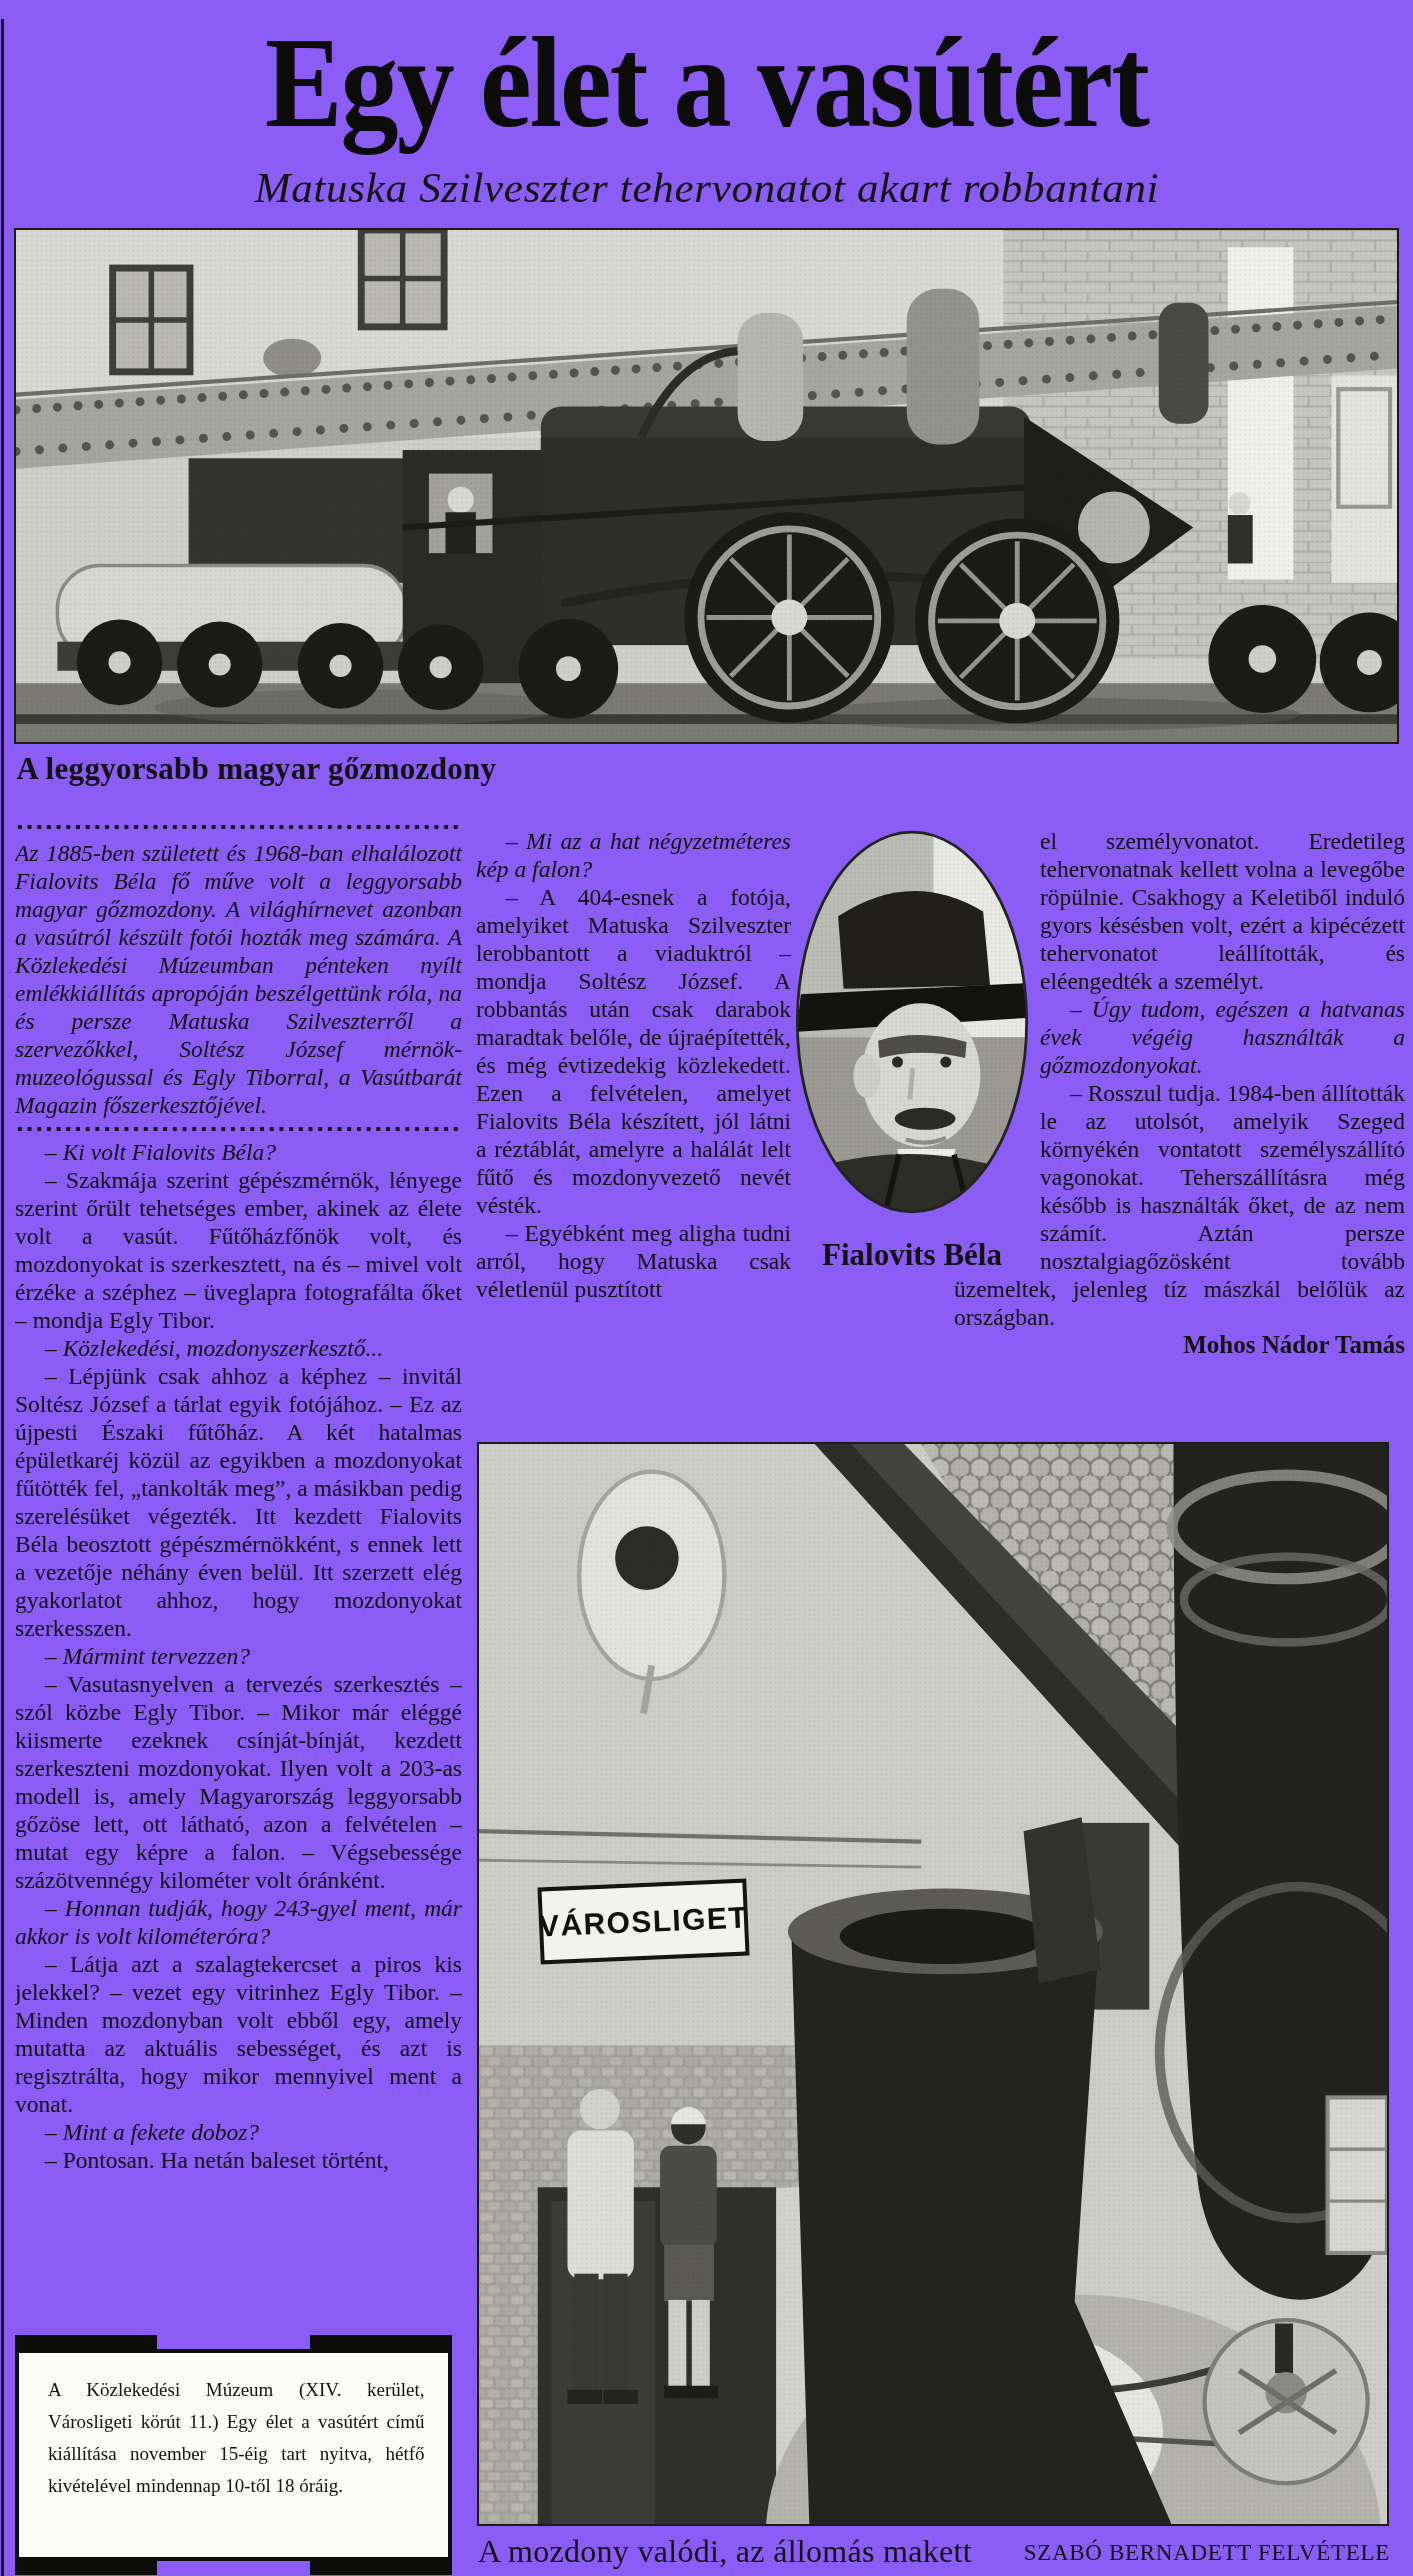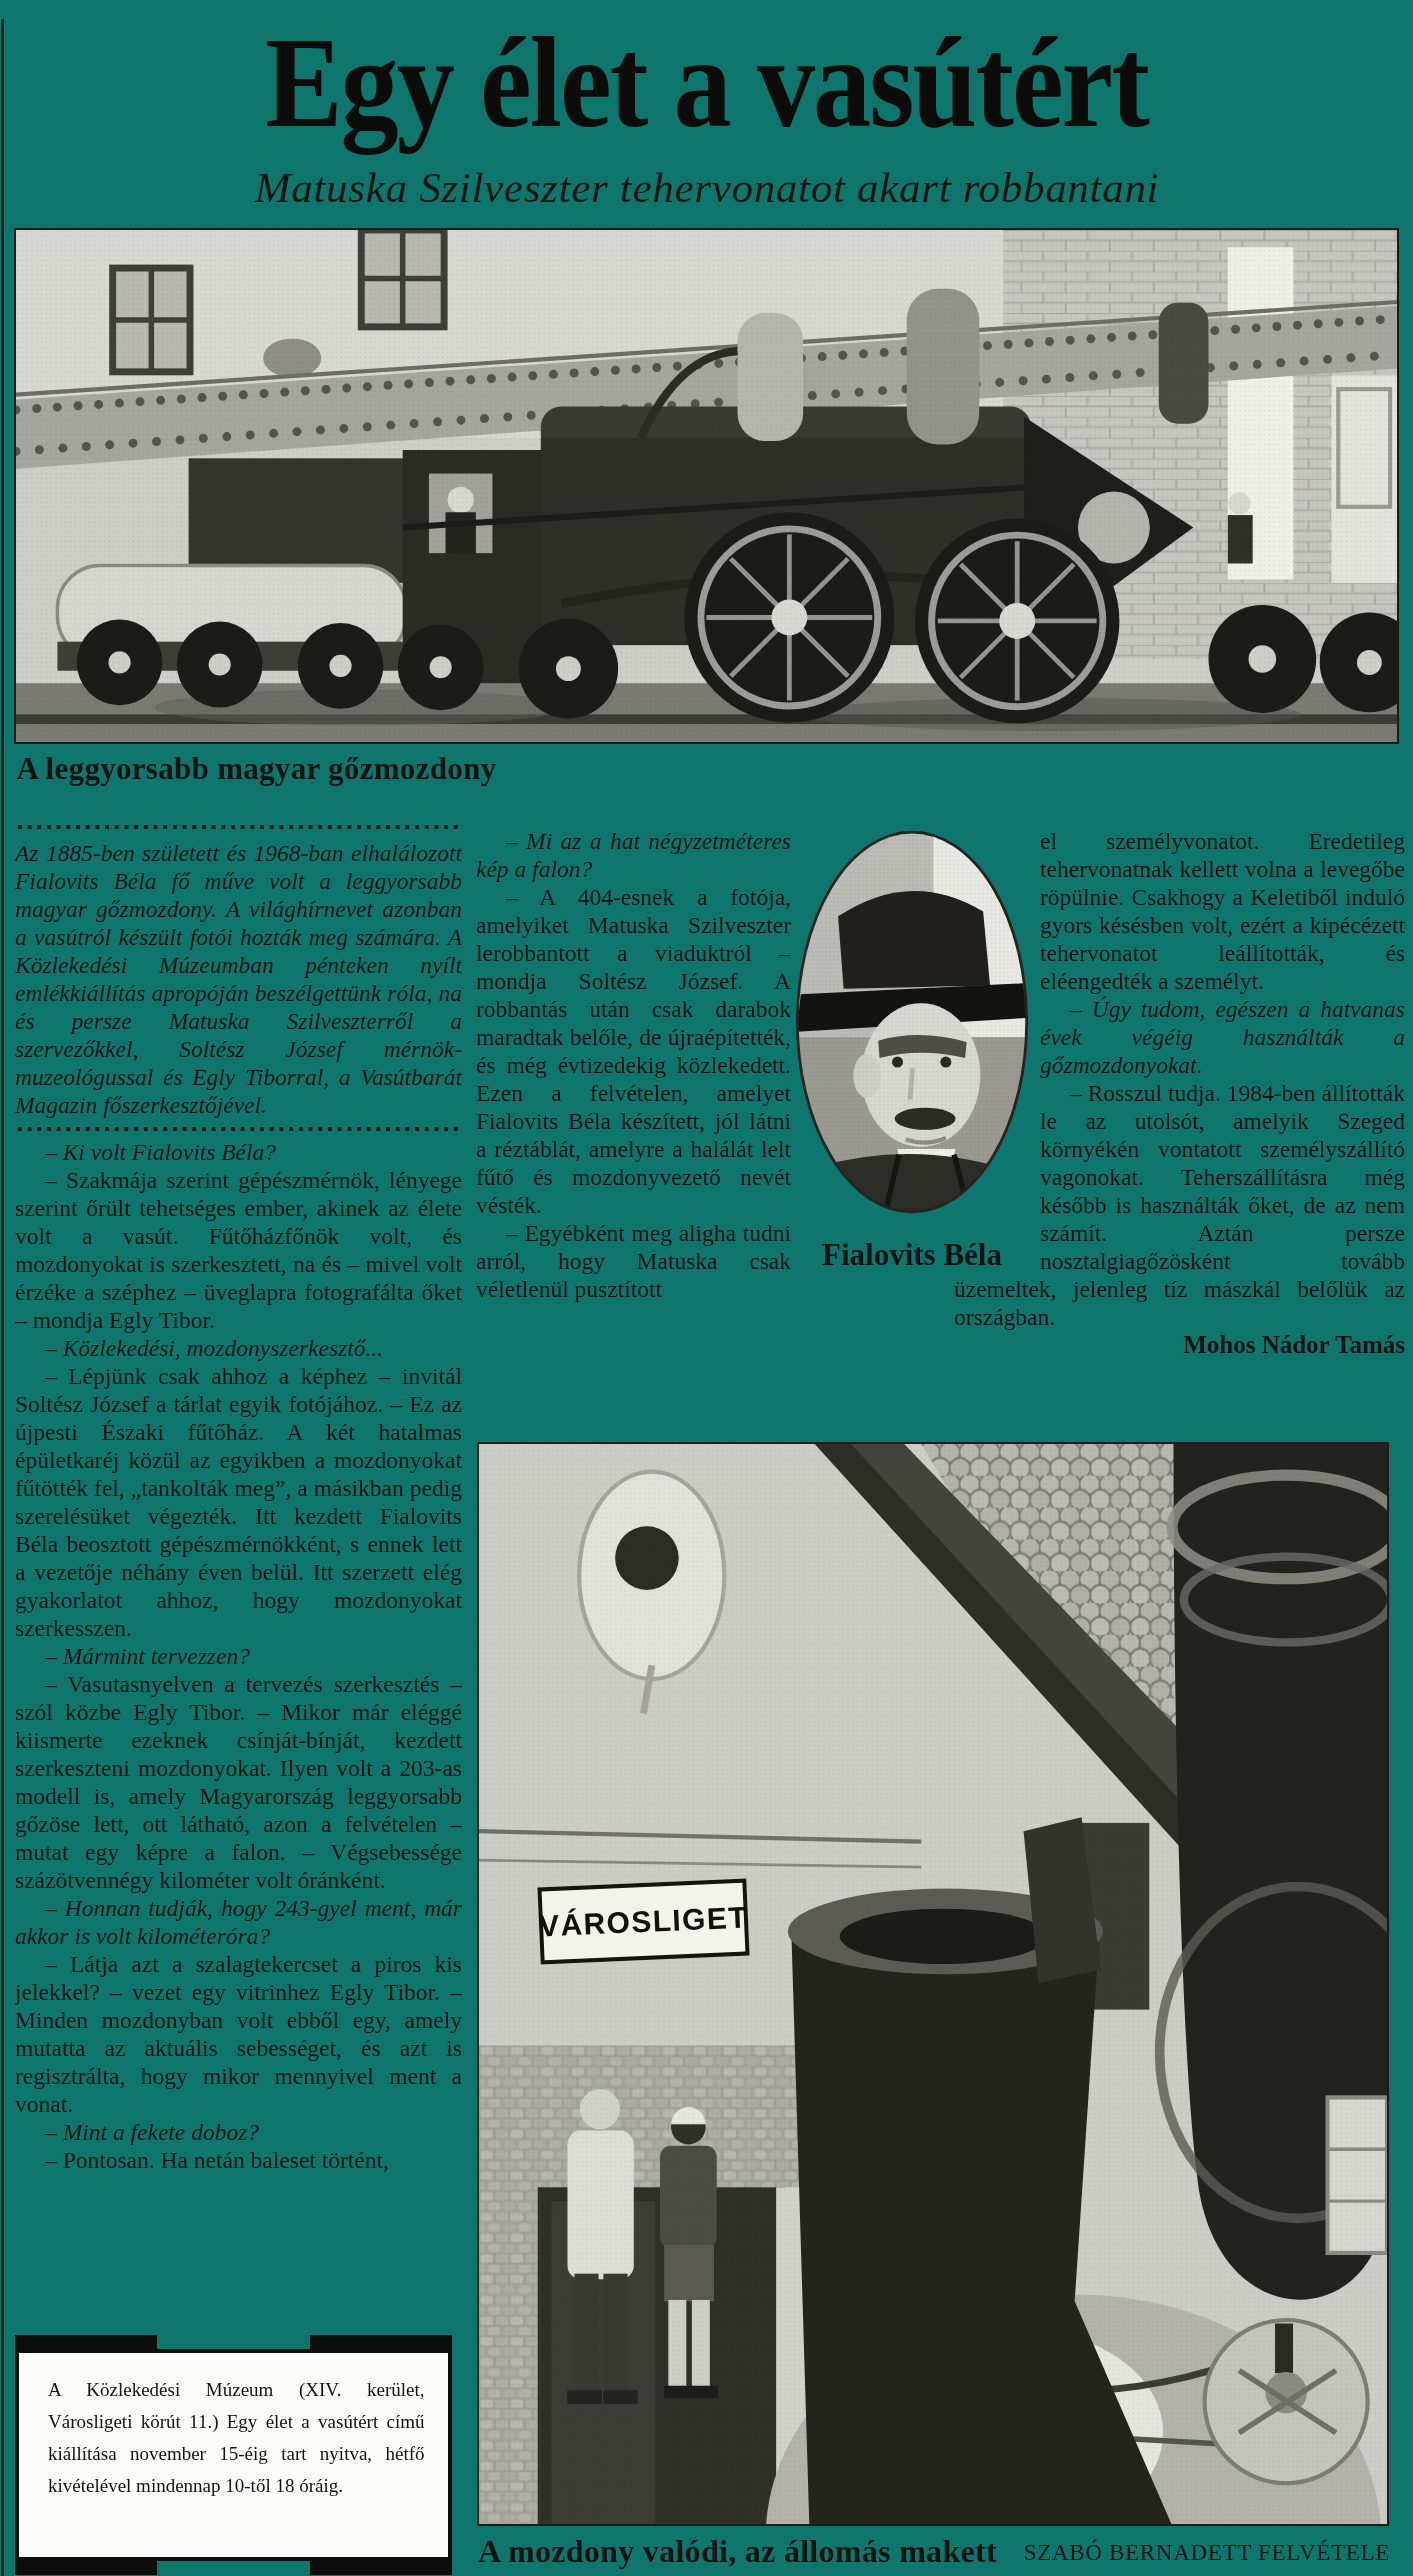--- a/index.html
+++ b/index.html
@@ -1,18 +1,18 @@
 <!DOCTYPE html>
 <html lang="hu" style="font-size:11px"><head>
 <meta charset="utf-8">
 <style>
   html,body{margin:0;padding:0;background:#e8e8e6;}
   #page{
     position:relative;width:1414px;height:2576px;margin:0 auto;
-    background:#0f766e;color:#121210;
+    background:#8b5cf6;color:#121210;
     font-family:"Liberation Serif","DejaVu Serif",serif;
     overflow:hidden;
   }
   .abs{position:absolute;}
   
   #headline-row{left:0;top:15px;width:100%;display:flex;justify-content:center;}
   #headline{
     font-size:129px;font-weight:bold;letter-spacing:-2.1px;white-space:nowrap;
     transform:scaleX(.9);transform-origin:center;line-height:1.05;color:#0c0c0a;
   }
@@ -49,21 +49,21 @@
   }
   .wrap-right{float:right;width:133px;height:458px;}
   .wrap-left{float:left;width:86px;height:444px;}
   #byline{margin:0;text-align:right;font-weight:bold;font-size:25px;}
   
   #portrait{left:795px;top:830px;width:234px;height:384px;}
   #portrait svg{display:block;width:100%;height:100%;}
   #portrait-caption{left:780px;top:1214px;width:264px;text-align:center;
     font-size:31px;font-weight:bold;margin-top:23px;}
   
-  #bottom-caption{left:478px;top:2533px;font-size:32px;font-weight:bold;letter-spacing:0.3px;}
+  #bottom-caption{left:478px;top:2533px;font-size:32px;font-weight:normal;letter-spacing:0.3px;}
   #photo-credit{left:954px;top:2540px;width:436px;text-align:right;
     font-size:23px;letter-spacing:0.7px;}
   
   #info-box{
     left:15px;top:2349px;width:437px;height:212px;box-sizing:border-box;
     border:4.1px solid #0d0d0b;background:#fcfcfa;
     padding:21px 23.5px 0 29px;font-size:19px;line-height:32px;text-align:justify;
   }
   .corner-bar{position:absolute;width:142px;height:16px;background:#0d0d0b;}
   #bar-tl{left:-4.1px;top:-18px;} #bar-tr{right:-4.1px;top:-18px;}

